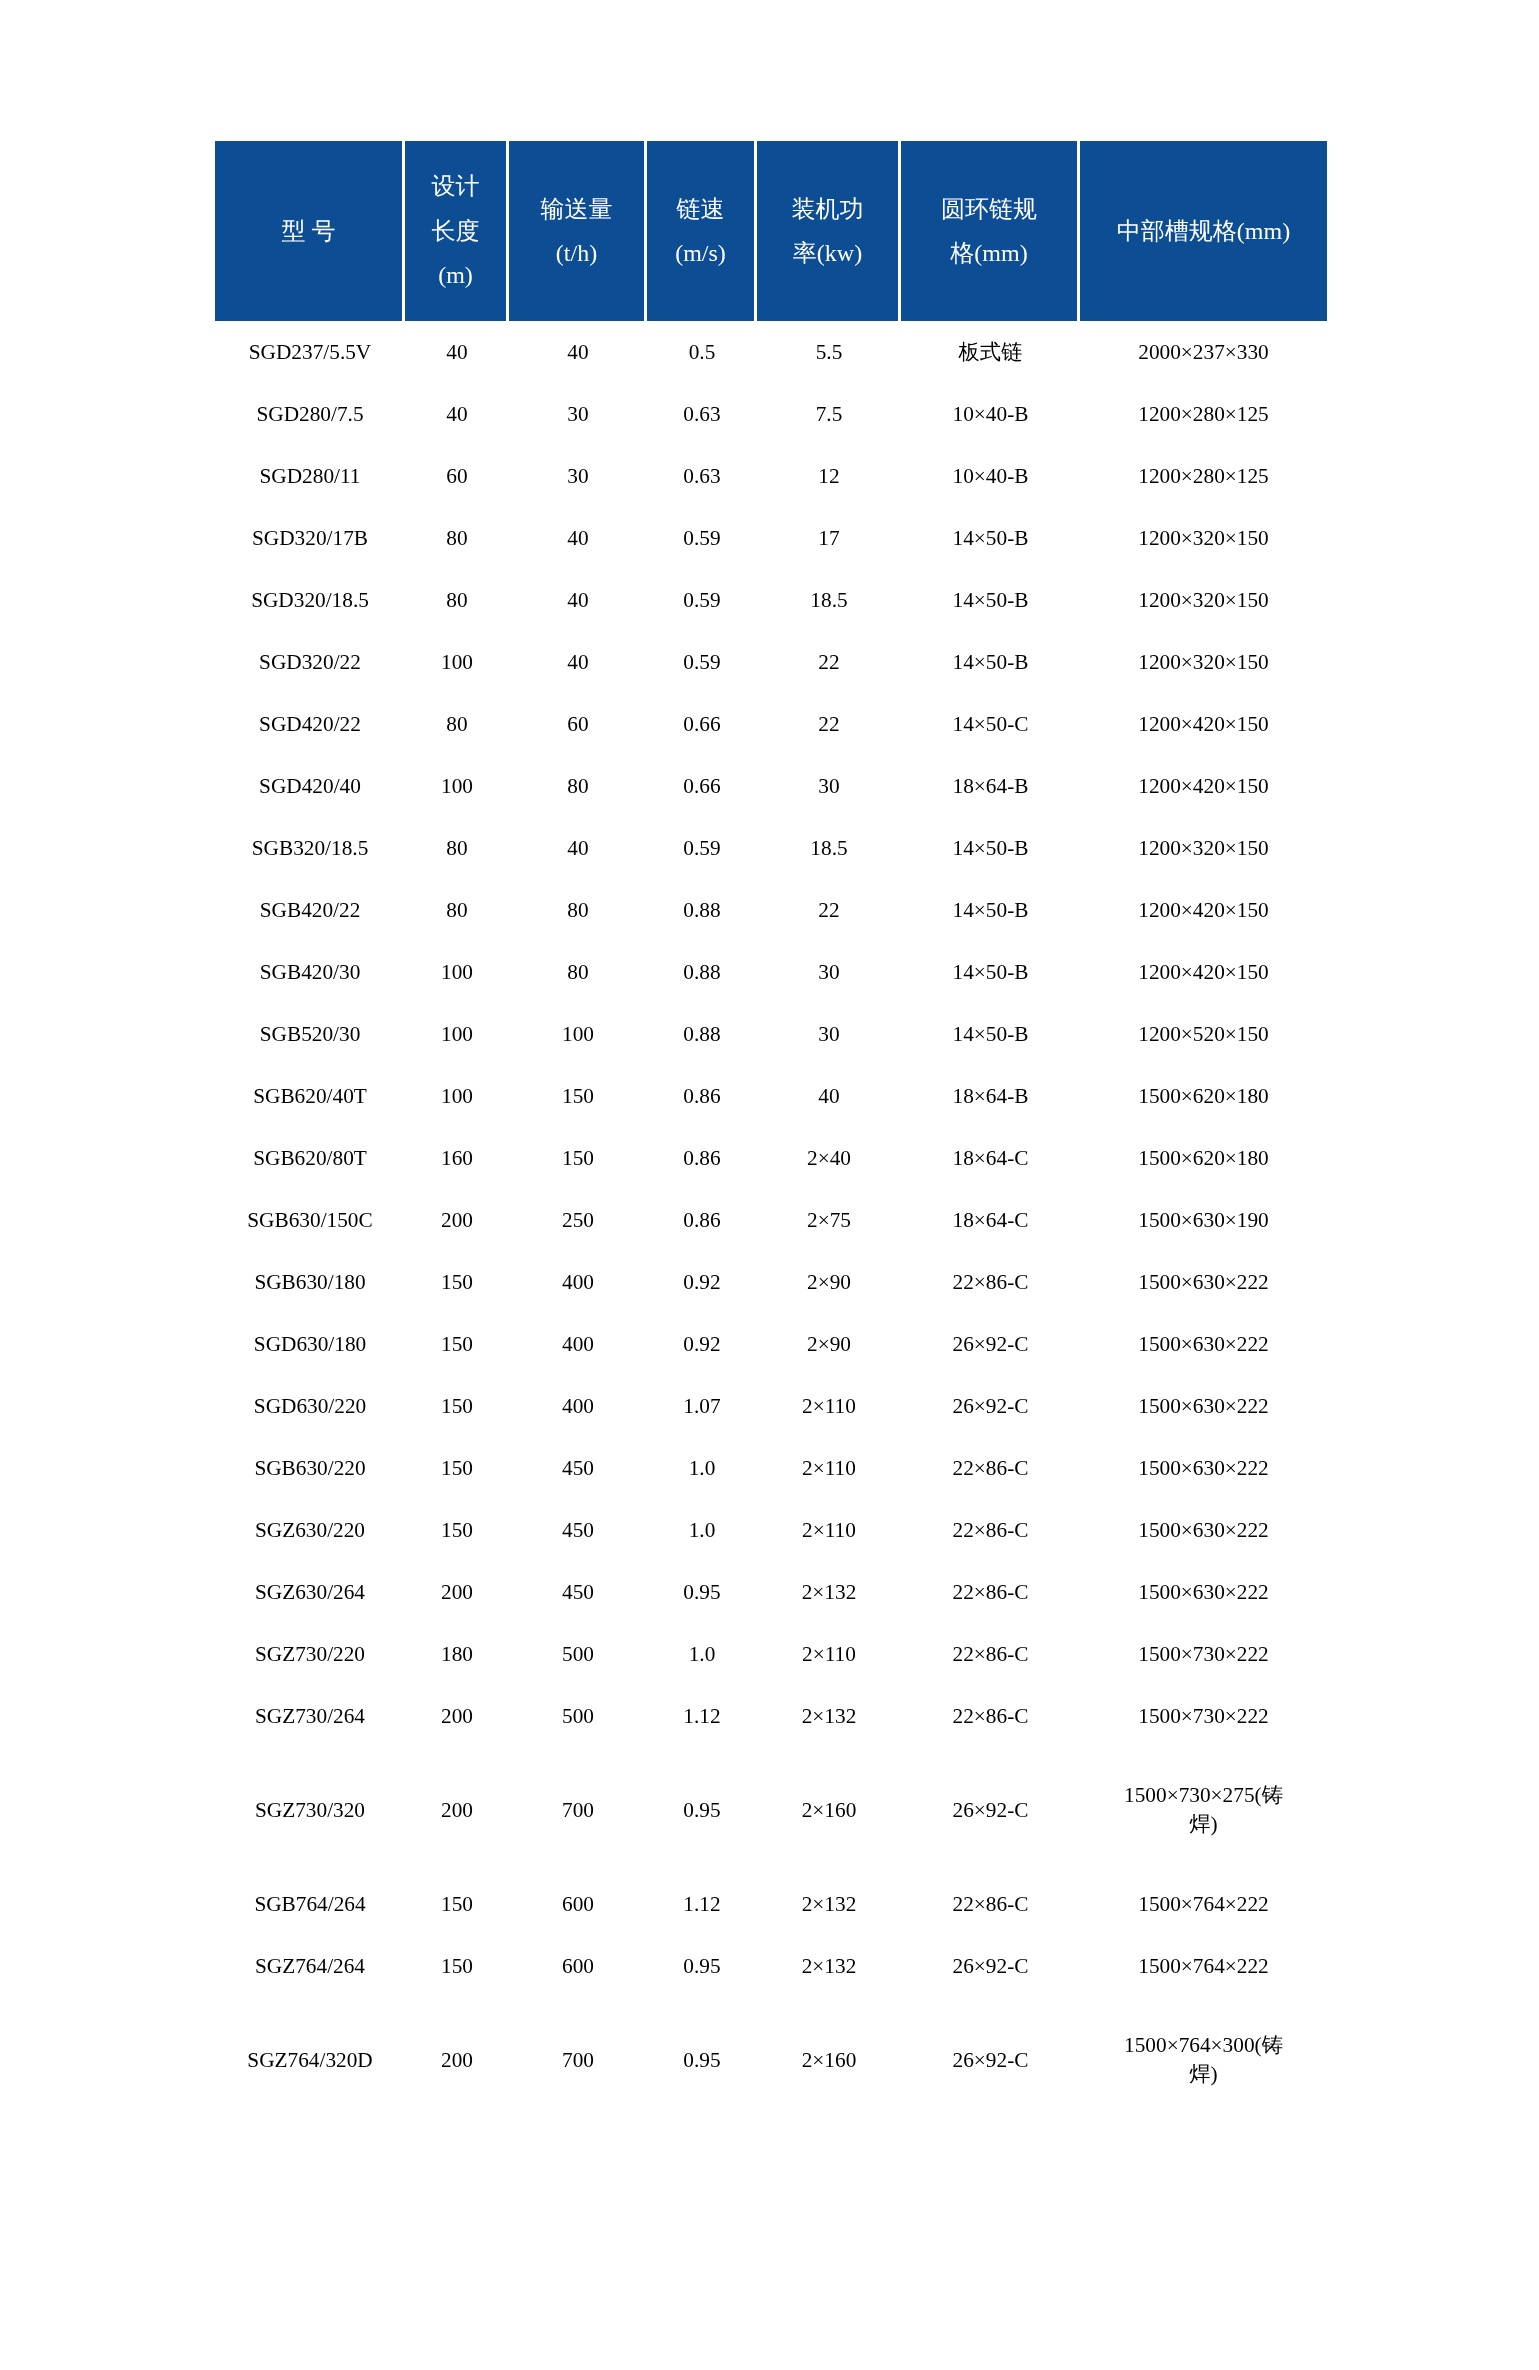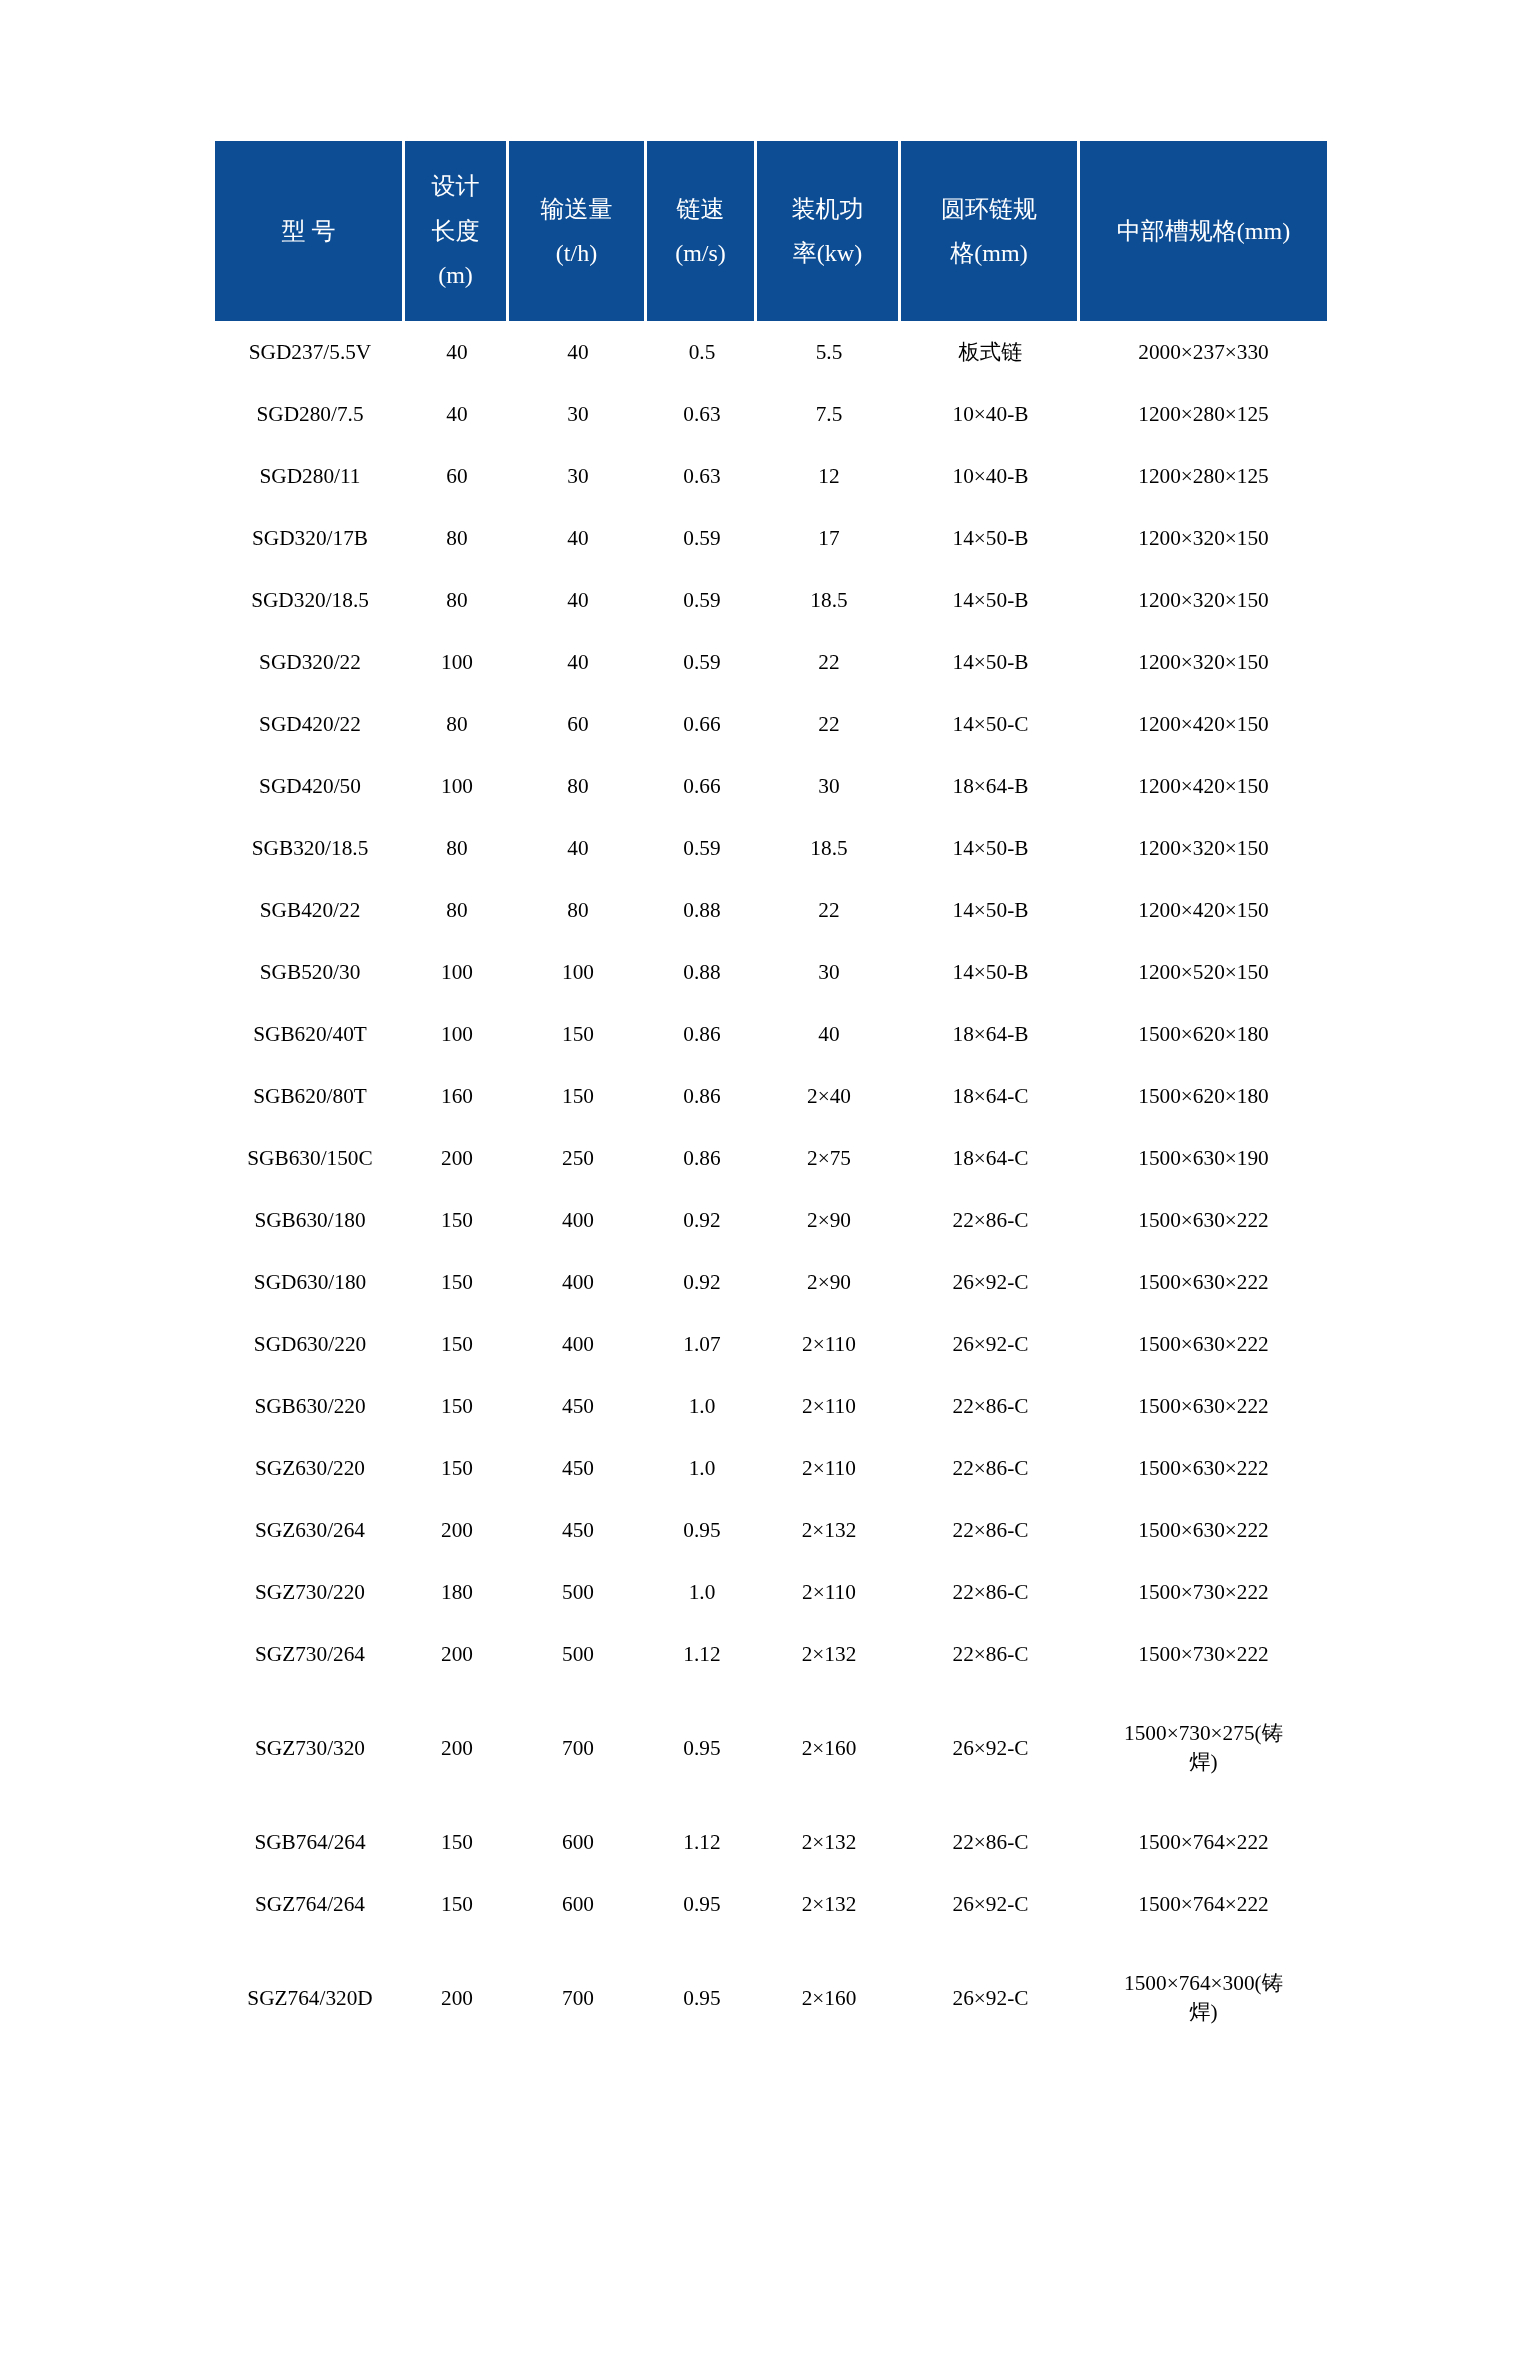--- a/index.html
+++ b/index.html
@@ -137,21 +137,21 @@
         <tr>
           <td>SGD420/22</td>
           <td>80</td>
           <td>60</td>
           <td>0.66</td>
           <td>22</td>
           <td>14×50-C</td>
           <td>1200×420×150</td>
         </tr>
         <tr>
-          <td>SGD420/50</td>
+          <td>SGD420/40</td>
           <td>100</td>
           <td>80</td>
           <td>0.66</td>
           <td>30</td>
           <td>18×64-B</td>
           <td>1200×420×150</td>
         </tr>
         <tr>
           <td>SGB320/18.5</td>
           <td>80</td>
@@ -160,20 +160,29 @@
           <td>18.5</td>
           <td>14×50-B</td>
           <td>1200×320×150</td>
         </tr>
         <tr>
           <td>SGB420/22</td>
           <td>80</td>
           <td>80</td>
           <td>0.88</td>
           <td>22</td>
+          <td>14×50-B</td>
+          <td>1200×420×150</td>
+        </tr>
+        <tr>
+          <td>SGB420/30</td>
+          <td>100</td>
+          <td>80</td>
+          <td>0.88</td>
+          <td>30</td>
           <td>14×50-B</td>
           <td>1200×420×150</td>
         </tr>
         <tr>
           <td>SGB520/30</td>
           <td>100</td>
           <td>100</td>
           <td>0.88</td>
           <td>30</td>
           <td>14×50-B</td>

